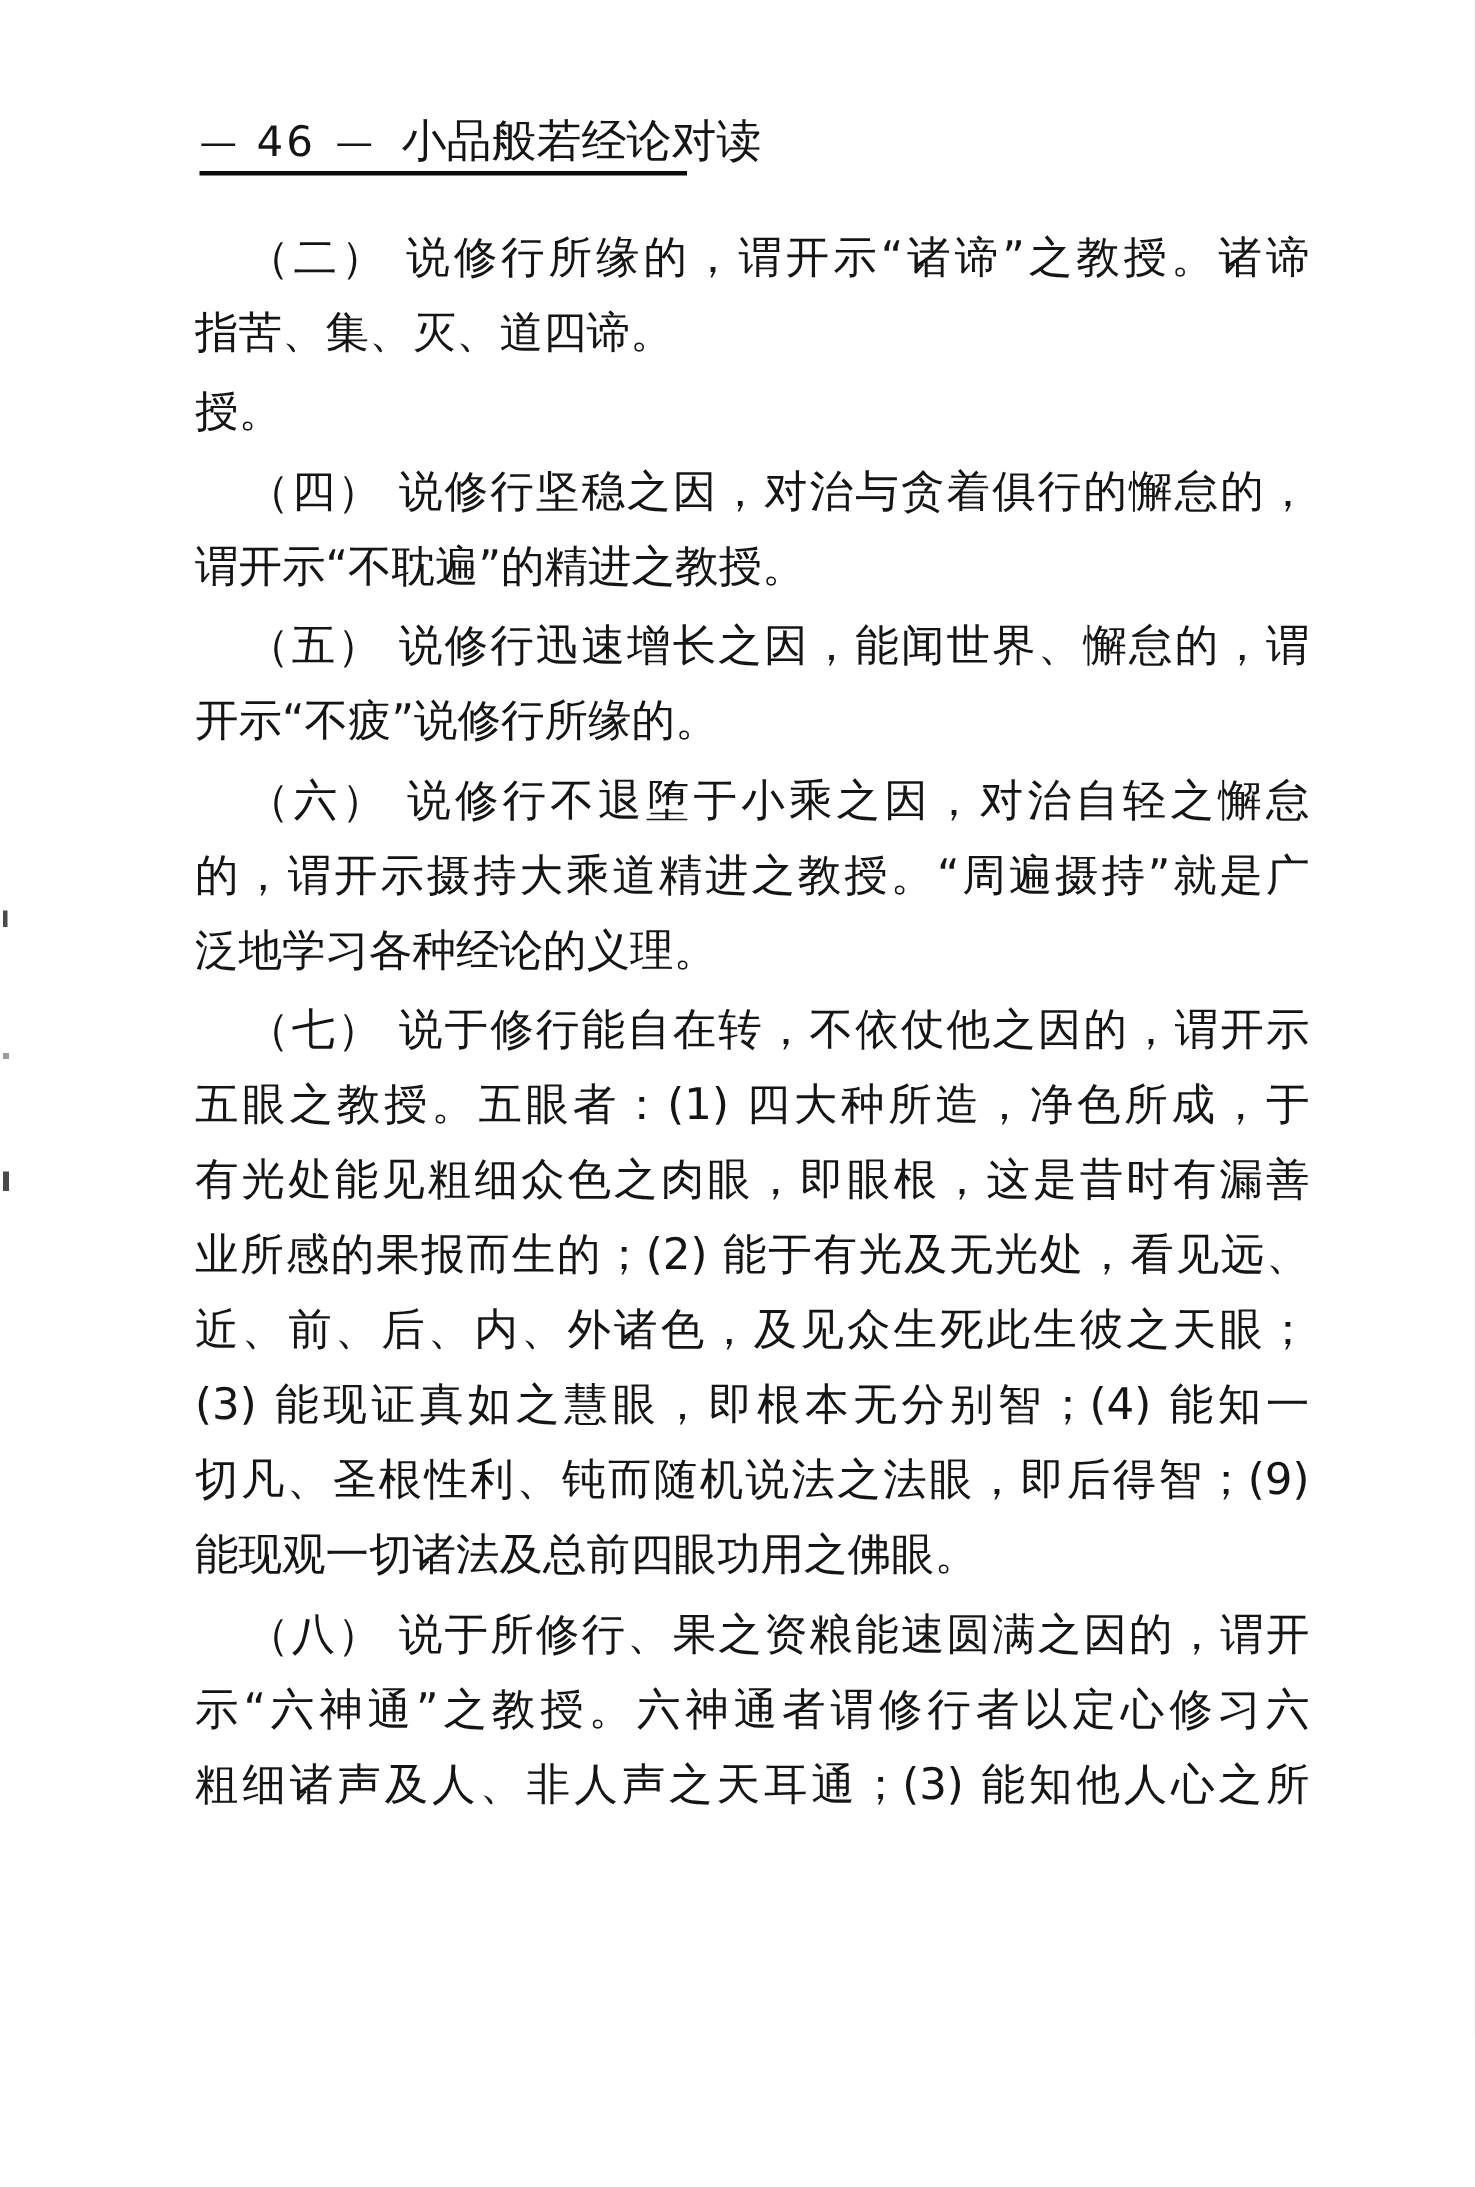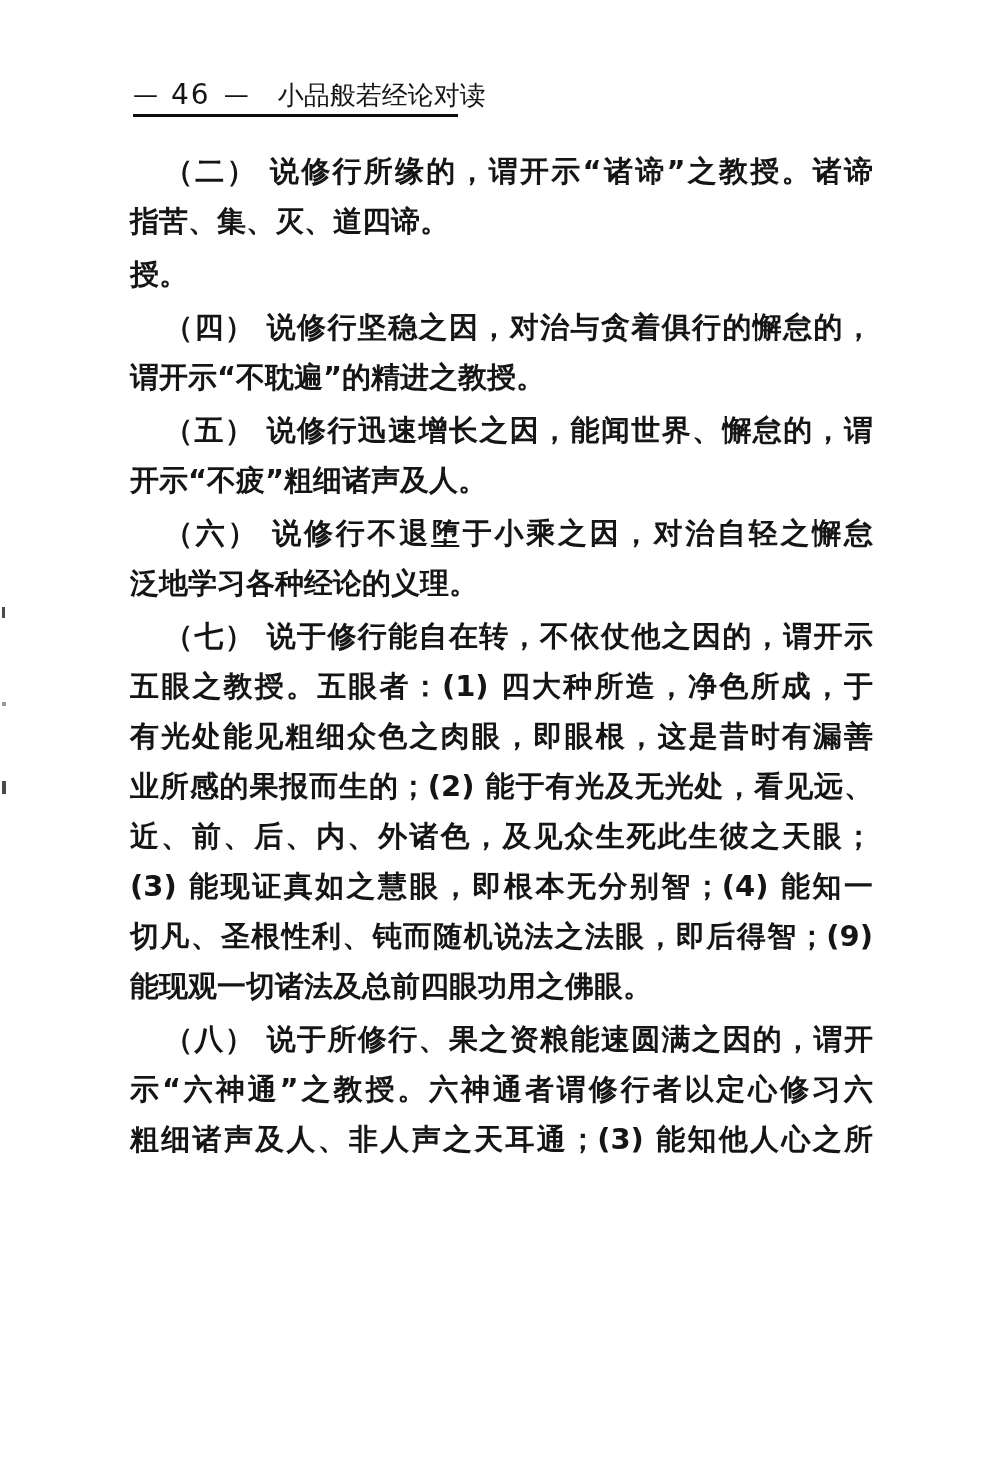--- a/index.html
+++ b/index.html
@@ -27,42 +27,42 @@
     column-gap: 13px;
     font-size: 25px;
     line-height: 30px;
     white-space: nowrap;
   }
   .header .h-num {
     letter-spacing: 2px;
     font-size: 28px;
   }
   .header .h-title {
-    margin-left: 16px;
-    font-size: 26px;
+    margin-left: 6px;
+    font-size: 30px;
     letter-spacing: 0px;
     font-weight: 500;
   }
   .header-rule {
     position: absolute;
     left: 133px;
     top: 114px;
     width: 325px;
     height: 3px;
     background: #0d0d0d;
   }
   
   .body-text {
     position: absolute;
     left: 130px;
     top: 146px;
     width: 743px;
     font-size: 29px;
     line-height: 50px;
-    font-weight: 700;
+    font-weight: 400;
   }
   .paragraph {
     margin: 0 0 3px 0;
   }
   .line {
     width: 100%;
     text-align: justify;
     text-align-last: justify;
     -moz-text-align-last: justify;
     white-space: nowrap;
@@ -105,24 +105,25 @@
       </div>
       <div class="paragraph">
         <div class="line last">授。</div>
       </div>
       <div class="paragraph">
         <div class="line indent">（四） 说修行坚稳之因，对治与贪着俱行的懈怠的，</div>
         <div class="line last">谓开示“不耽遍”的精进之教授。</div>
       </div>
       <div class="paragraph">
         <div class="line indent">（五） 说修行迅速增长之因，能闻世界、懈怠的，谓</div>
-        <div class="line last">开示“不疲”粗细诸声及人。</div>
+        <div class="line last">开示“不疲”说修行所缘的。</div>
       </div>
       <div class="paragraph">
         <div class="line indent">（六） 说修行不退堕于小乘之因，对治自轻之懈怠</div>
+        <div class="line">的，谓开示摄持大乘道精进之教授。“周遍摄持”就是广</div>
         <div class="line last">泛地学习各种经论的义理。</div>
       </div>
       <div class="paragraph">
         <div class="line indent">（七） 说于修行能自在转，不依仗他之因的，谓开示</div>
         <div class="line">五眼之教授。五眼者：(1) 四大种所造，净色所成，于</div>
         <div class="line">有光处能见粗细众色之肉眼，即眼根，这是昔时有漏善</div>
         <div class="line">业所感的果报而生的；(2) 能于有光及无光处，看见远、</div>
         <div class="line">近、前、后、内、外诸色，及见众生死此生彼之天眼；</div>
         <div class="line">(3) 能现证真如之慧眼，即根本无分别智；(4) 能知一</div>
         <div class="line">切凡、圣根性利、钝而随机说法之法眼，即后得智；(9)</div>

